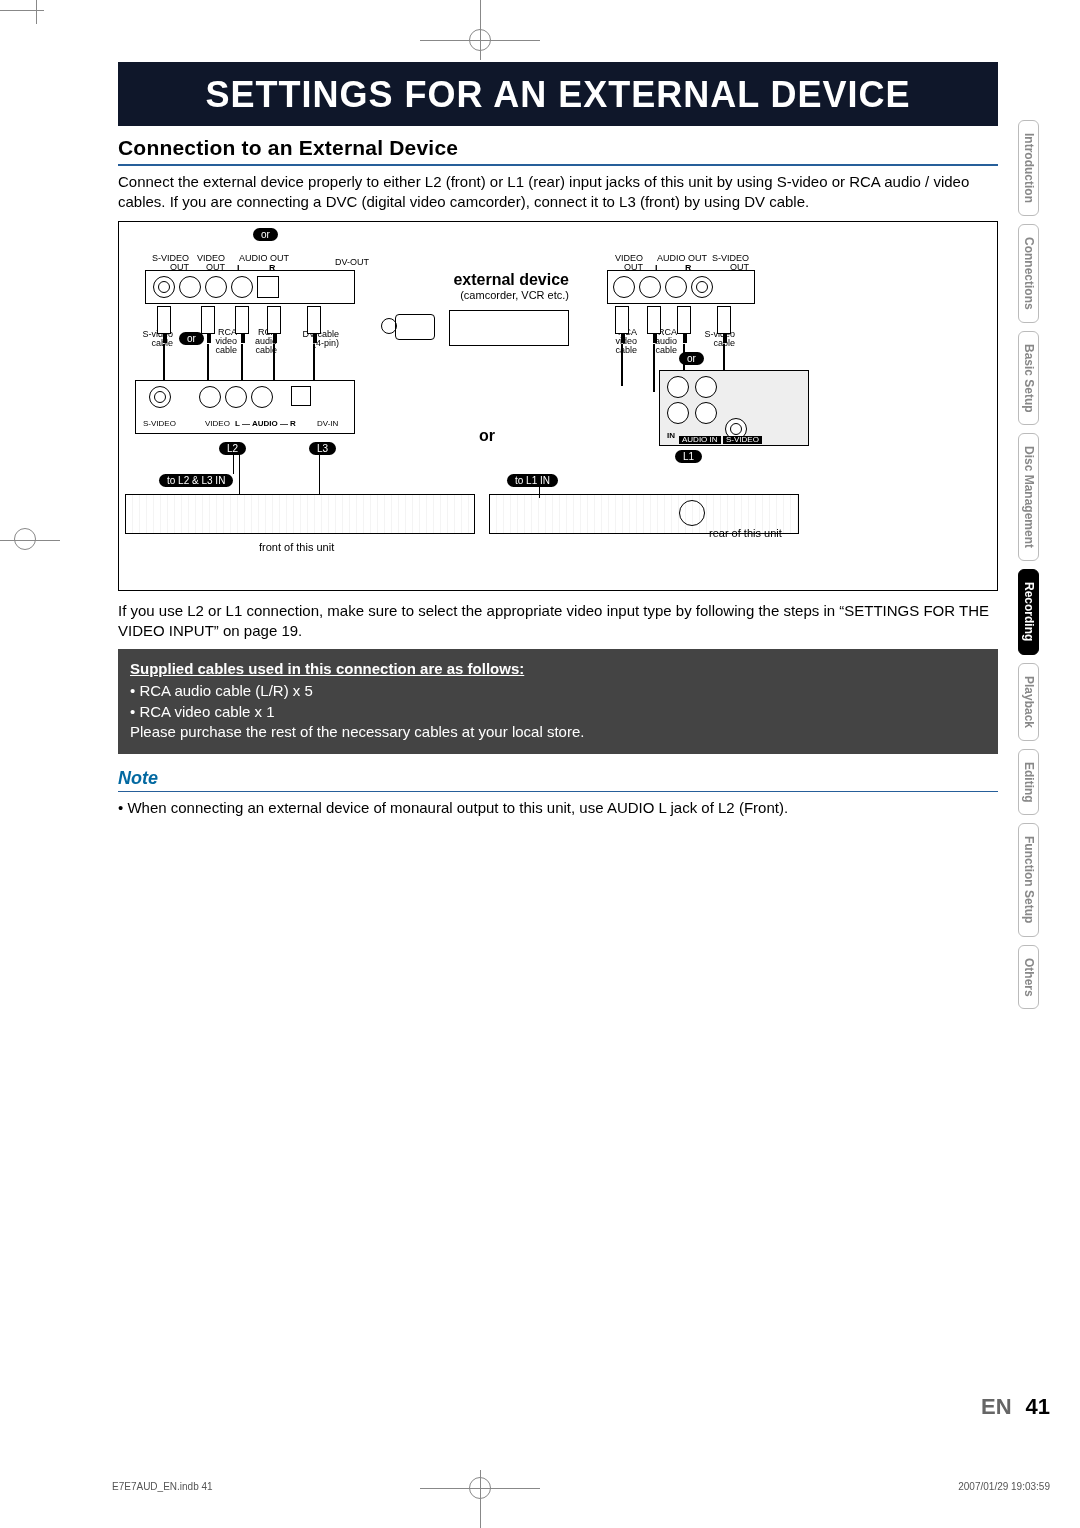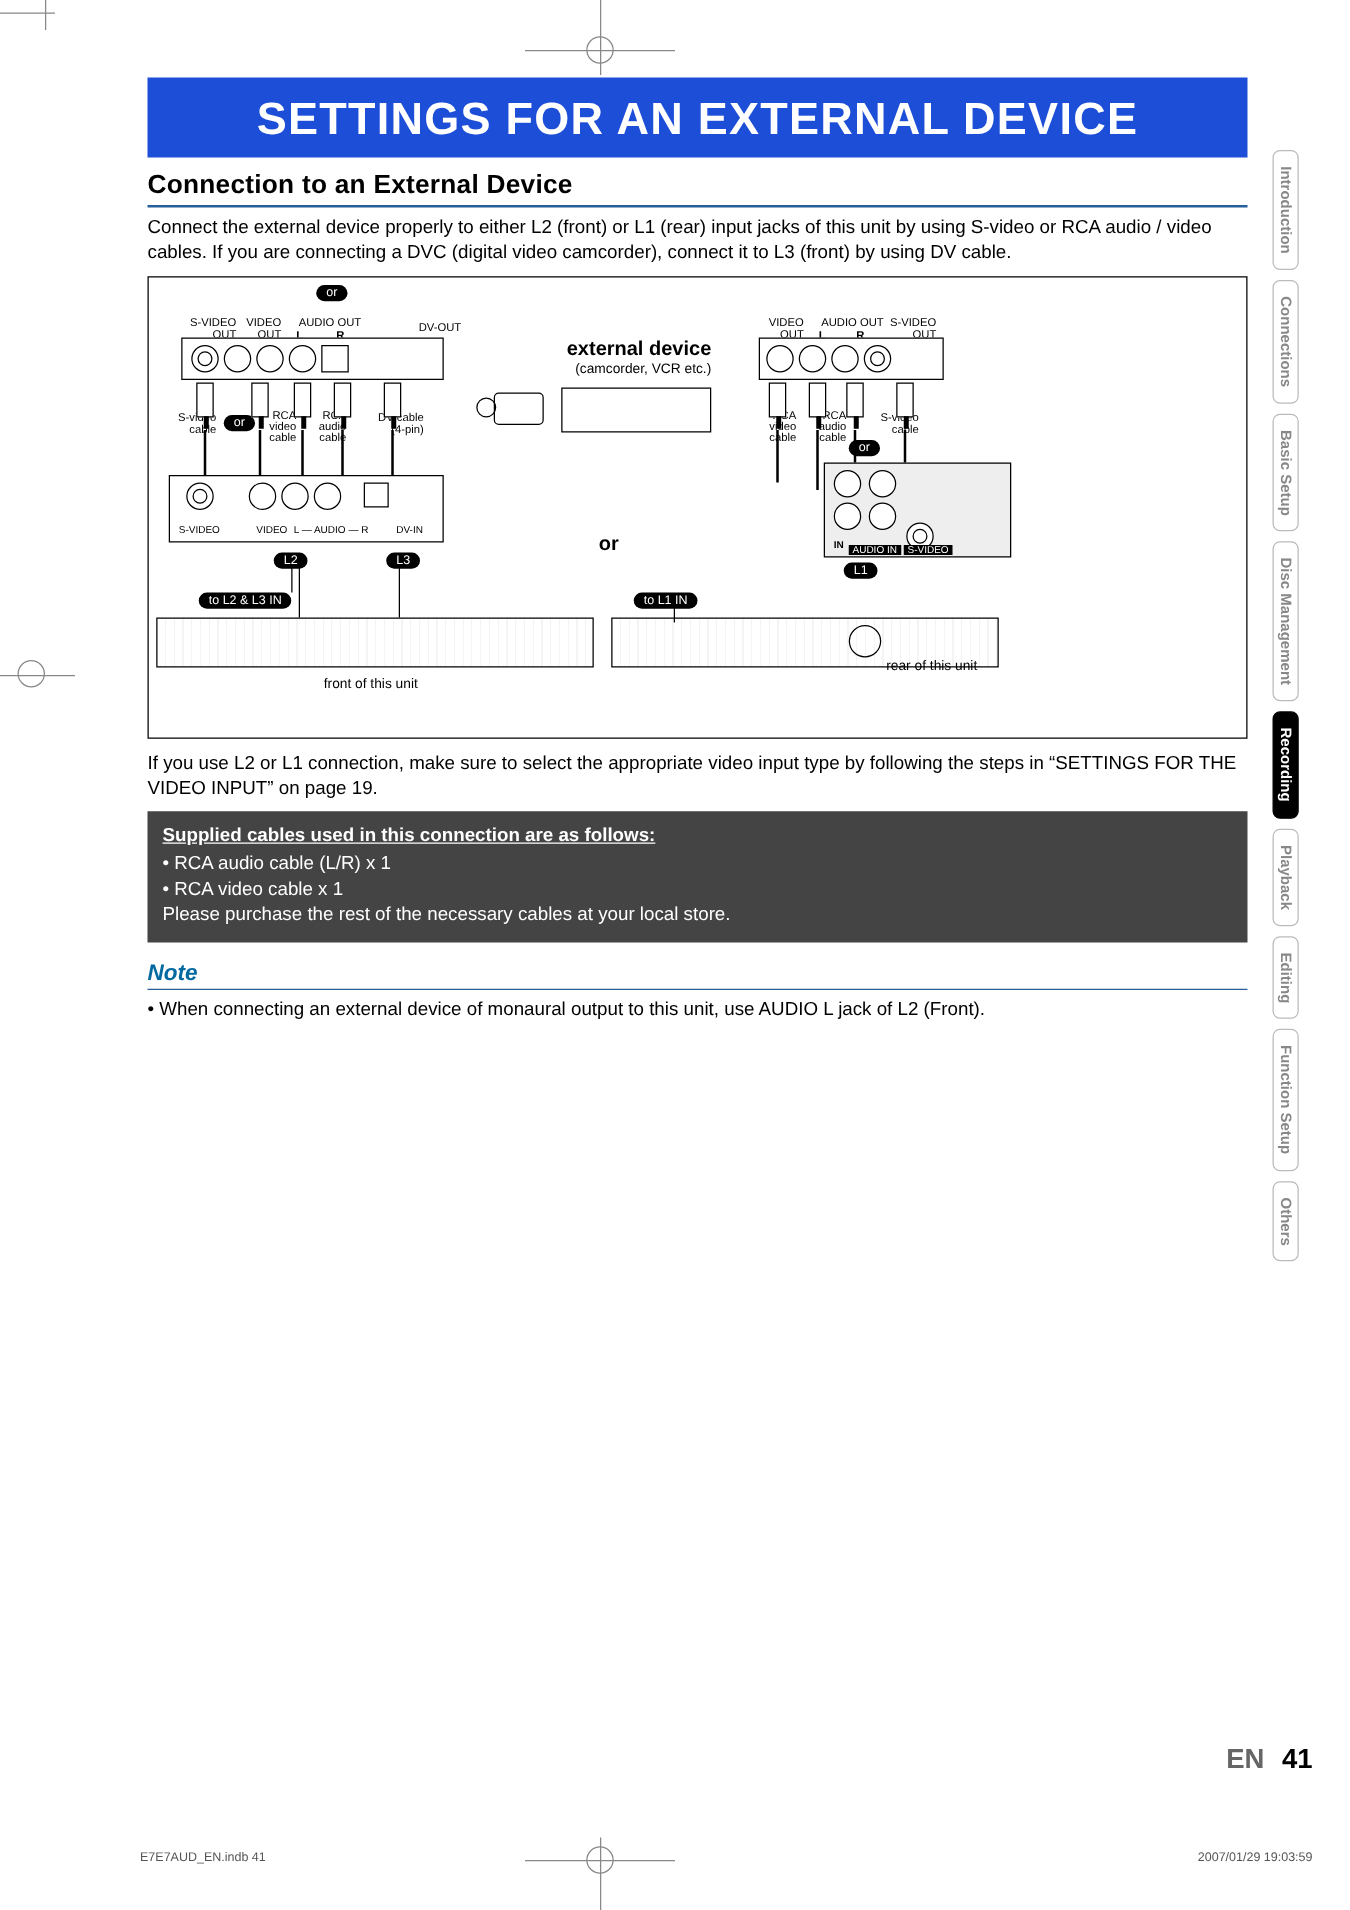--- a/index.html
+++ b/index.html
@@ -11,21 +11,21 @@
     position: relative;
     color: #000;
   }
   .page {
     position: absolute;
     left: 118px;
     top: 62px;
     width: 880px;
   }
   .title-bar {
-    background: #1d4ed8;
+    background: #0f172a;
     color: #fff;
     text-align: center;
     font-weight: 900;
     font-size: 36px;
     letter-spacing: 1px;
     padding: 12px 0 10px 0;
     font-family: "Arial Black", Arial, sans-serif;
   }
   .section-header {
     color: #000000;
@@ -251,21 +251,21 @@
       <div class="jack sv"></div>
       <div style="width:20px"></div>
       <div class="jack"></div>
       <div class="jack"></div>
       <div class="jack"></div>
       <div style="width:10px"></div>
       <div style="width:20px;height:20px;border:1.5px solid #000;"></div>
     </div>
     <div class="lbl mini" style="left:24px; top:198px;">S-VIDEO</div>
     <div class="lbl mini" style="left:86px; top:198px;">VIDEO</div>
-    <div class="lbl mini" style="left:116px; top:198px;">L — AUDIO — R</div>
+    <div class="lbl mini" style="left:116px; top:198px;font-weight:bold;">L — AUDIO — R</div>
     <div class="lbl mini" style="left:198px; top:198px;">DV-IN</div>
 
     <span class="pill" style="position:absolute; left:100px; top:220px;">L2</span>
     <span class="pill" style="position:absolute; left:190px; top:220px;">L3</span>
 
     <span class="pill" style="position:absolute; left:40px; top:252px;">to L2 &amp; L3 IN</span>
     <div class="cable" style="left:114px; top:232px; width:1px; height:20px;"></div>
 
     <div class="lbl ext-title" style="left:290px; top:50px; width:160px;">external device</div>
     <div class="lbl ext-sub" style="left:290px; top:68px; width:160px;">(camcorder, VCR etc.)</div>
@@ -335,21 +335,21 @@
 
     <div class="cable" style="left:120px; top:232px; width:1px; height:40px;"></div>
     <div class="cable" style="left:200px; top:232px; width:1px; height:40px;"></div>
     <div class="cable" style="left:420px; top:262px; width:1px; height:14px;"></div>
   </div>
 
   <p class="body-text">If you use L2 or L1 connection, make sure to select the appropriate video input type by following the steps in “SETTINGS FOR THE VIDEO INPUT” on page 19.</p>
 
   <div class="cables-box">
     <div class="cables-heading">Supplied cables used in this connection are as follows:</div>
-    <div>• <span>RCA audio cable (L/R) x 1</span></div>
+    <div>• <span>RCA audio cable (L/R) x 5</span></div>
     <div>• <span>RCA video cable x 1</span></div>
     <div>Please purchase the rest of the necessary cables at your local store.</div>
   </div>
 
   <div class="note-title">Note</div>
   <hr class="note-rule">
   <p class="note-text">• When connecting an external device of monaural output to this unit, use AUDIO L jack of L2 (Front).</p>
 </div>
 
 <div class="tabs">

